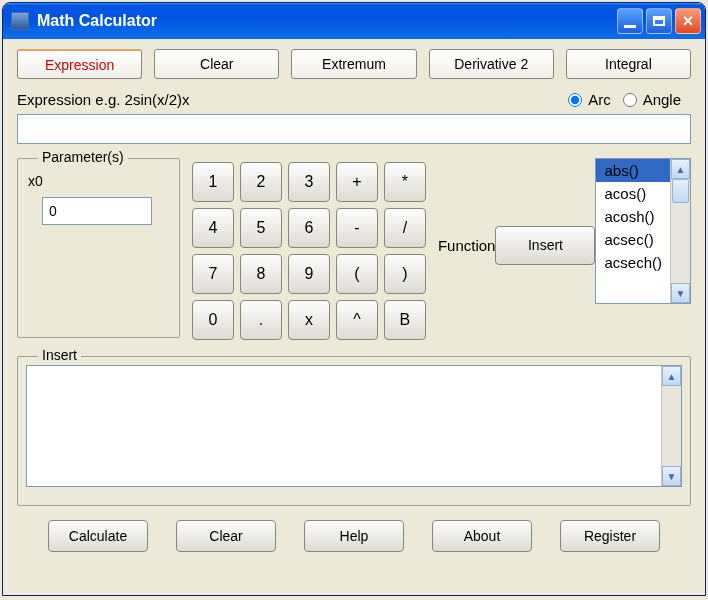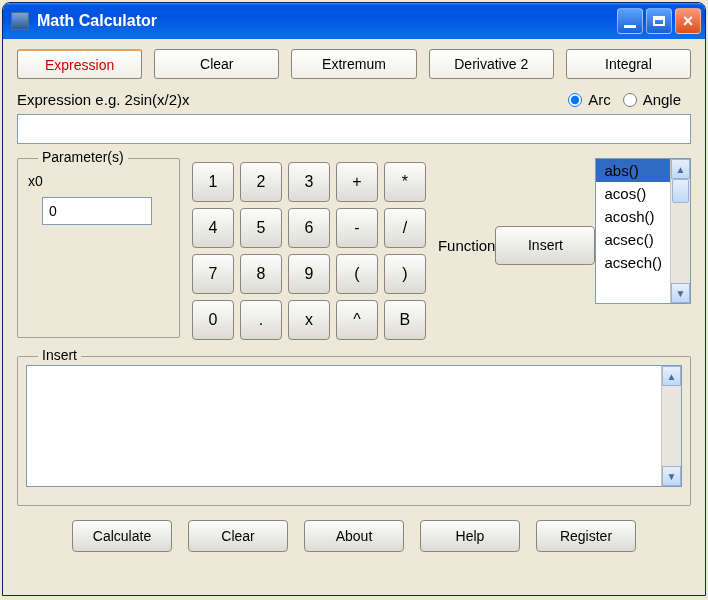--- a/index.html
+++ b/index.html
@@ -211,21 +211,21 @@
   width: 100%;
   height: 122px;
   border: 1px solid #7f9db9;
   background: white;
   display: flex;
 }
 .result-text { flex: 1; padding: 4px; }
 .bottom-buttons {
   display: flex;
   justify-content: center;
-  gap: 16px;
+  gap: 28px;
   margin-top: 14px;
 }
 .bottom-btn {
   width: 100px;
   height: 32px;
   background: linear-gradient(to bottom,#fdfdfd,#dcdbd4);
   border: 1px solid #8a867a;
   border-radius: 4px;
   cursor: pointer;
   font-size: 14px;
@@ -349,19 +349,19 @@
           <div class="sc-btn">
               <span>▼</span>
             </div>
         </div>
       </div>
     </div>
 
     <div class="bottom-buttons">
       <button class="bottom-btn">Calculate</button>
       <button class="bottom-btn">Clear</button>
+      <button class="bottom-btn">Help</button>
       <button class="bottom-btn">About</button>
-      <button class="bottom-btn">Help</button>
       <button class="bottom-btn">Register</button>
     </div>
 
   </div>
 </div>
 
 </body></html>

